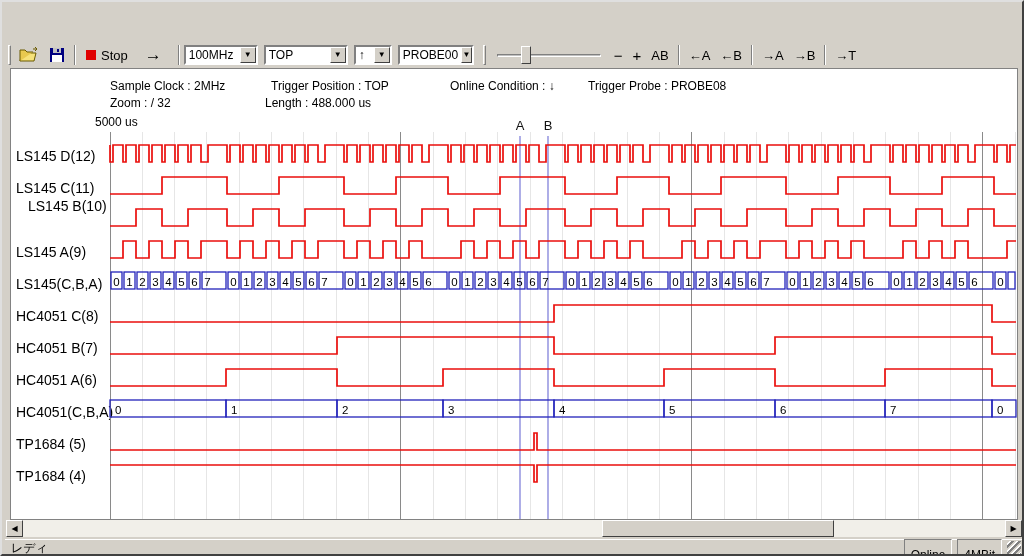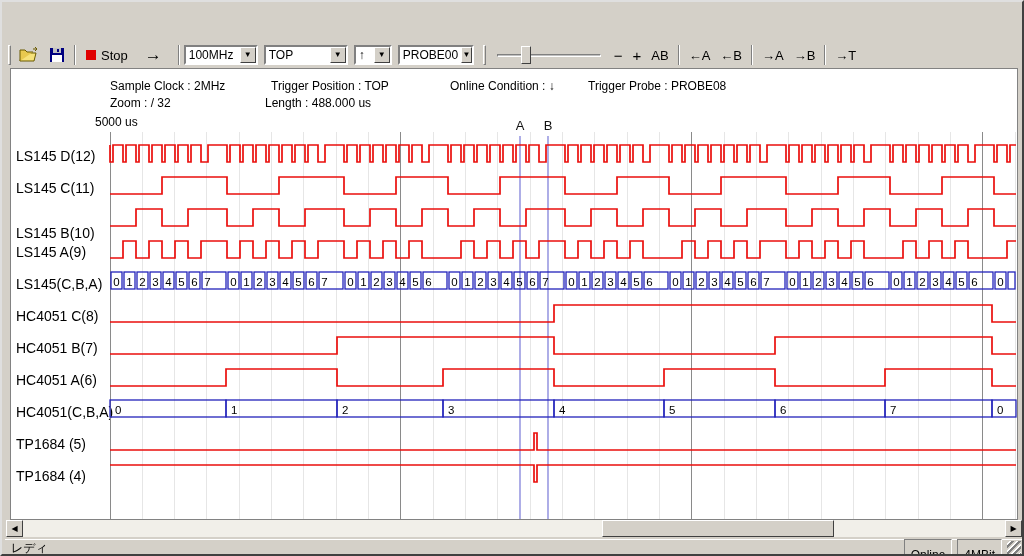--- a/index.html
+++ b/index.html
@@ -116,21 +116,21 @@
     <div class="info-text" style="left:99px;top:10px;">Sample Clock : 2MHz</div>
     <div class="info-text" style="left:260px;top:10px;">Trigger Position : TOP</div>
     <div class="info-text" style="left:439px;top:10px;">Online Condition : ↓</div>
     <div class="info-text" style="left:577px;top:10px;">Trigger Probe : PROBE08</div>
     <div class="info-text" style="left:99px;top:27px;">Zoom : /  32</div>
     <div class="info-text" style="left:254px;top:27px;">Length : 488.000 us</div>
     <div class="info-text" style="left:84px;top:46px;">5000 us</div>
     <div id="labels">
         <div class="chan-label" style="top: 79px;">LS145 D(12)</div>
         <div class="chan-label" style="top: 111px;">LS145 C(11)</div>
-        <div class="chan-label" style="top: 156px;">LS145 B(10)</div>
+        <div class="chan-label" style="top: 129px; margin-left: 12px;">LS145 B(10)</div>
         <div class="chan-label" style="top: 175px; text-align: center;">LS145 A(9)</div>
         <div class="chan-label" style="top: 207px;">LS145(C,B,A)</div>
         <div class="chan-label" style="top: 239px;">HC4051 C(8)</div>
         <div class="chan-label" style="top: 271px;">HC4051 B(7)</div>
         <div class="chan-label" style="top: 303px;">HC4051 A(6)</div>
         <div class="chan-label" style="top: 335px;">HC4051(C,B,A)</div>
         <div class="chan-label" style="top: 367px;">TP1684 (5)</div>
         <div class="chan-label" style="top: 399px;">TP1684 (4)</div>
       </div>
     <svg id="wave-svg" width="1006" height="450" viewBox="8 67 1006 450">

